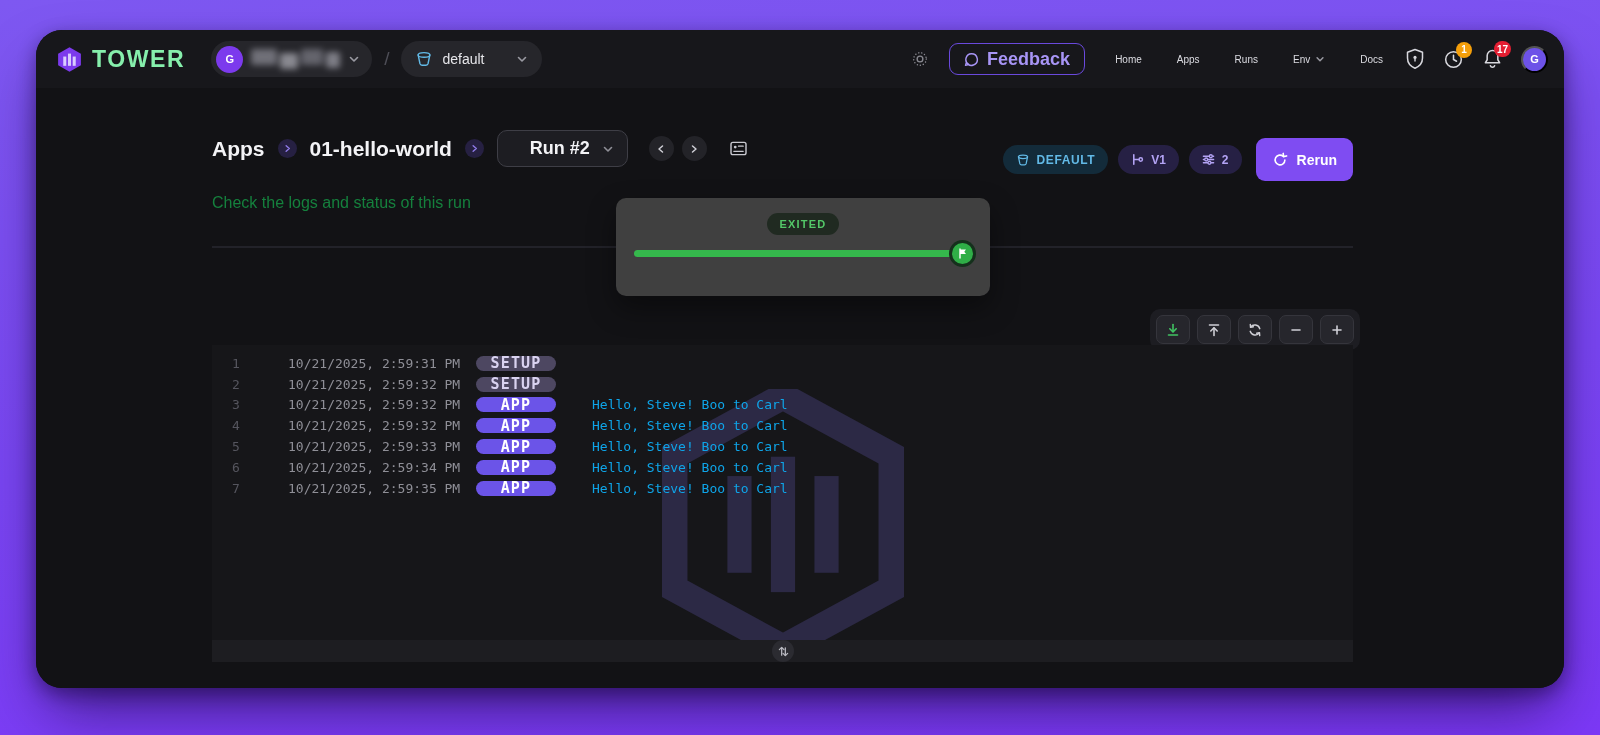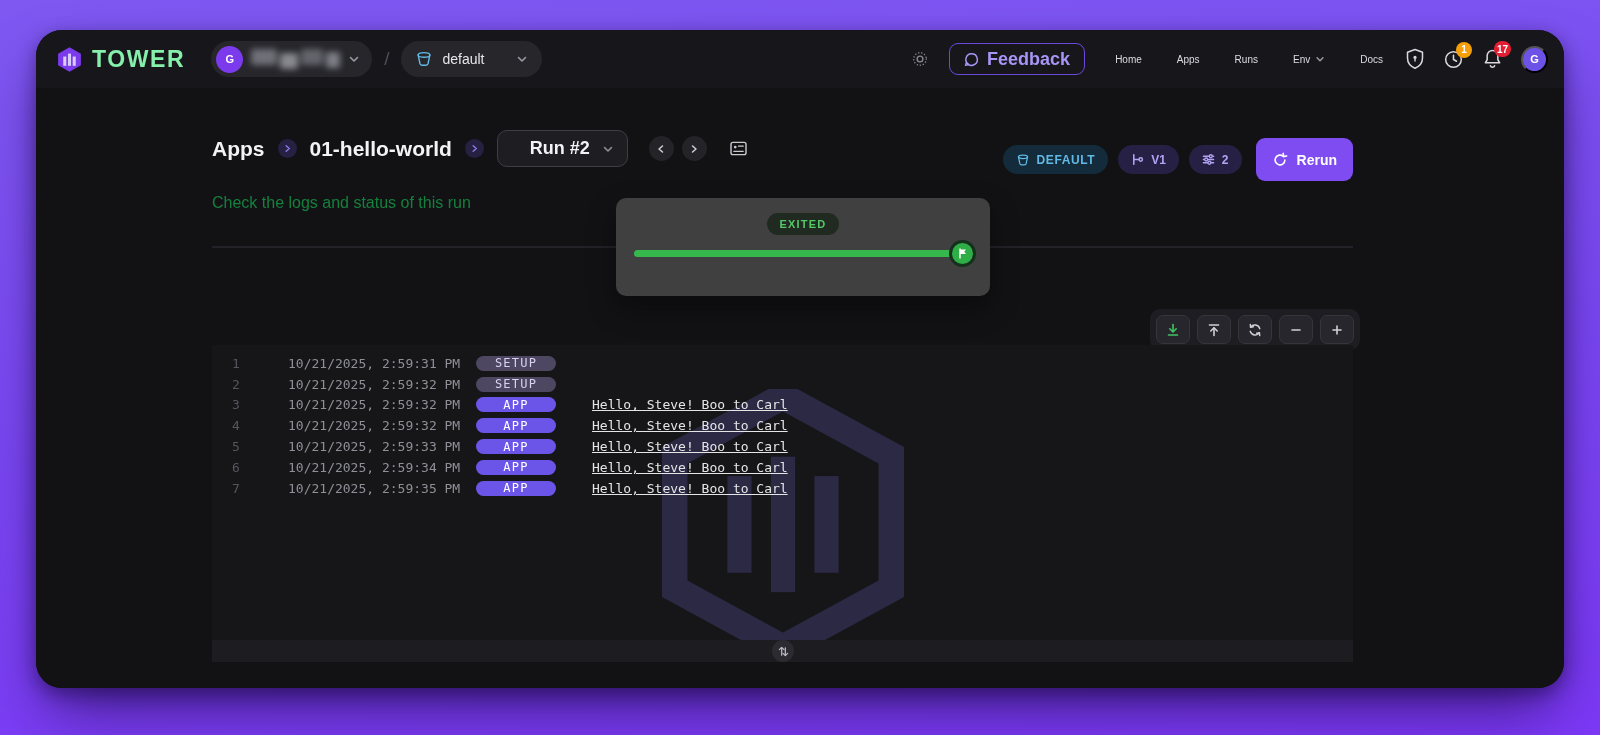--- a/index.html
+++ b/index.html
@@ -133,27 +133,27 @@
   .watermark { position:absolute; left:50%; top:44px; transform:translateX(-50%); }
   .log-rows { position:relative; padding-top:8px; }
   .log-row {
     display:grid; grid-template-columns:34px 230px 112px 1fr; align-items:center;
     height:20.8px; font-family:"DejaVu Sans Mono", monospace; font-size:13px;
   }
   .ln { color:#55555e; padding-left:20px; }
   .ts { color:#8f8f97; padding-left:42px; white-space:nowrap; }
   .log-badge {
     width:80px; height:15px; border-radius:8px; display:flex; align-items:center; justify-content:center;
-    font-size:12px; font-weight:400; letter-spacing:1.2px; font-family:"DejaVu Sans Mono", monospace;
+    font-size:15px; font-weight:700; letter-spacing:1.2px; font-family:"DejaVu Sans Mono", monospace;
   }
   .ch-setup .log-badge { background:#4d4761; color:#d9d2f0; }
   .ch-app .log-badge { background:#6b54e8; color:#ffffff; }
   .msg { padding-left:4px; white-space:nowrap; }
   .ch-setup .msg { color:#7468dd; }
-  .ch-app .msg { color:#e5e5e5;text-decoration:underline; }
+  .ch-app .msg { color:#0ea5e9; }
   .log-footer { position:absolute; top:552px; left:0; width:100%; height:22px; background:#1d1d21; }
   .scroll-btn {
     position:absolute; top:552px; left:560px; width:22px; height:22px; border-radius:50%;
     background:#2b2b31; border:none; cursor:pointer;
     display:flex; align-items:center; justify-content:center;
   }
 </style>
 </head>
 <body>
 

